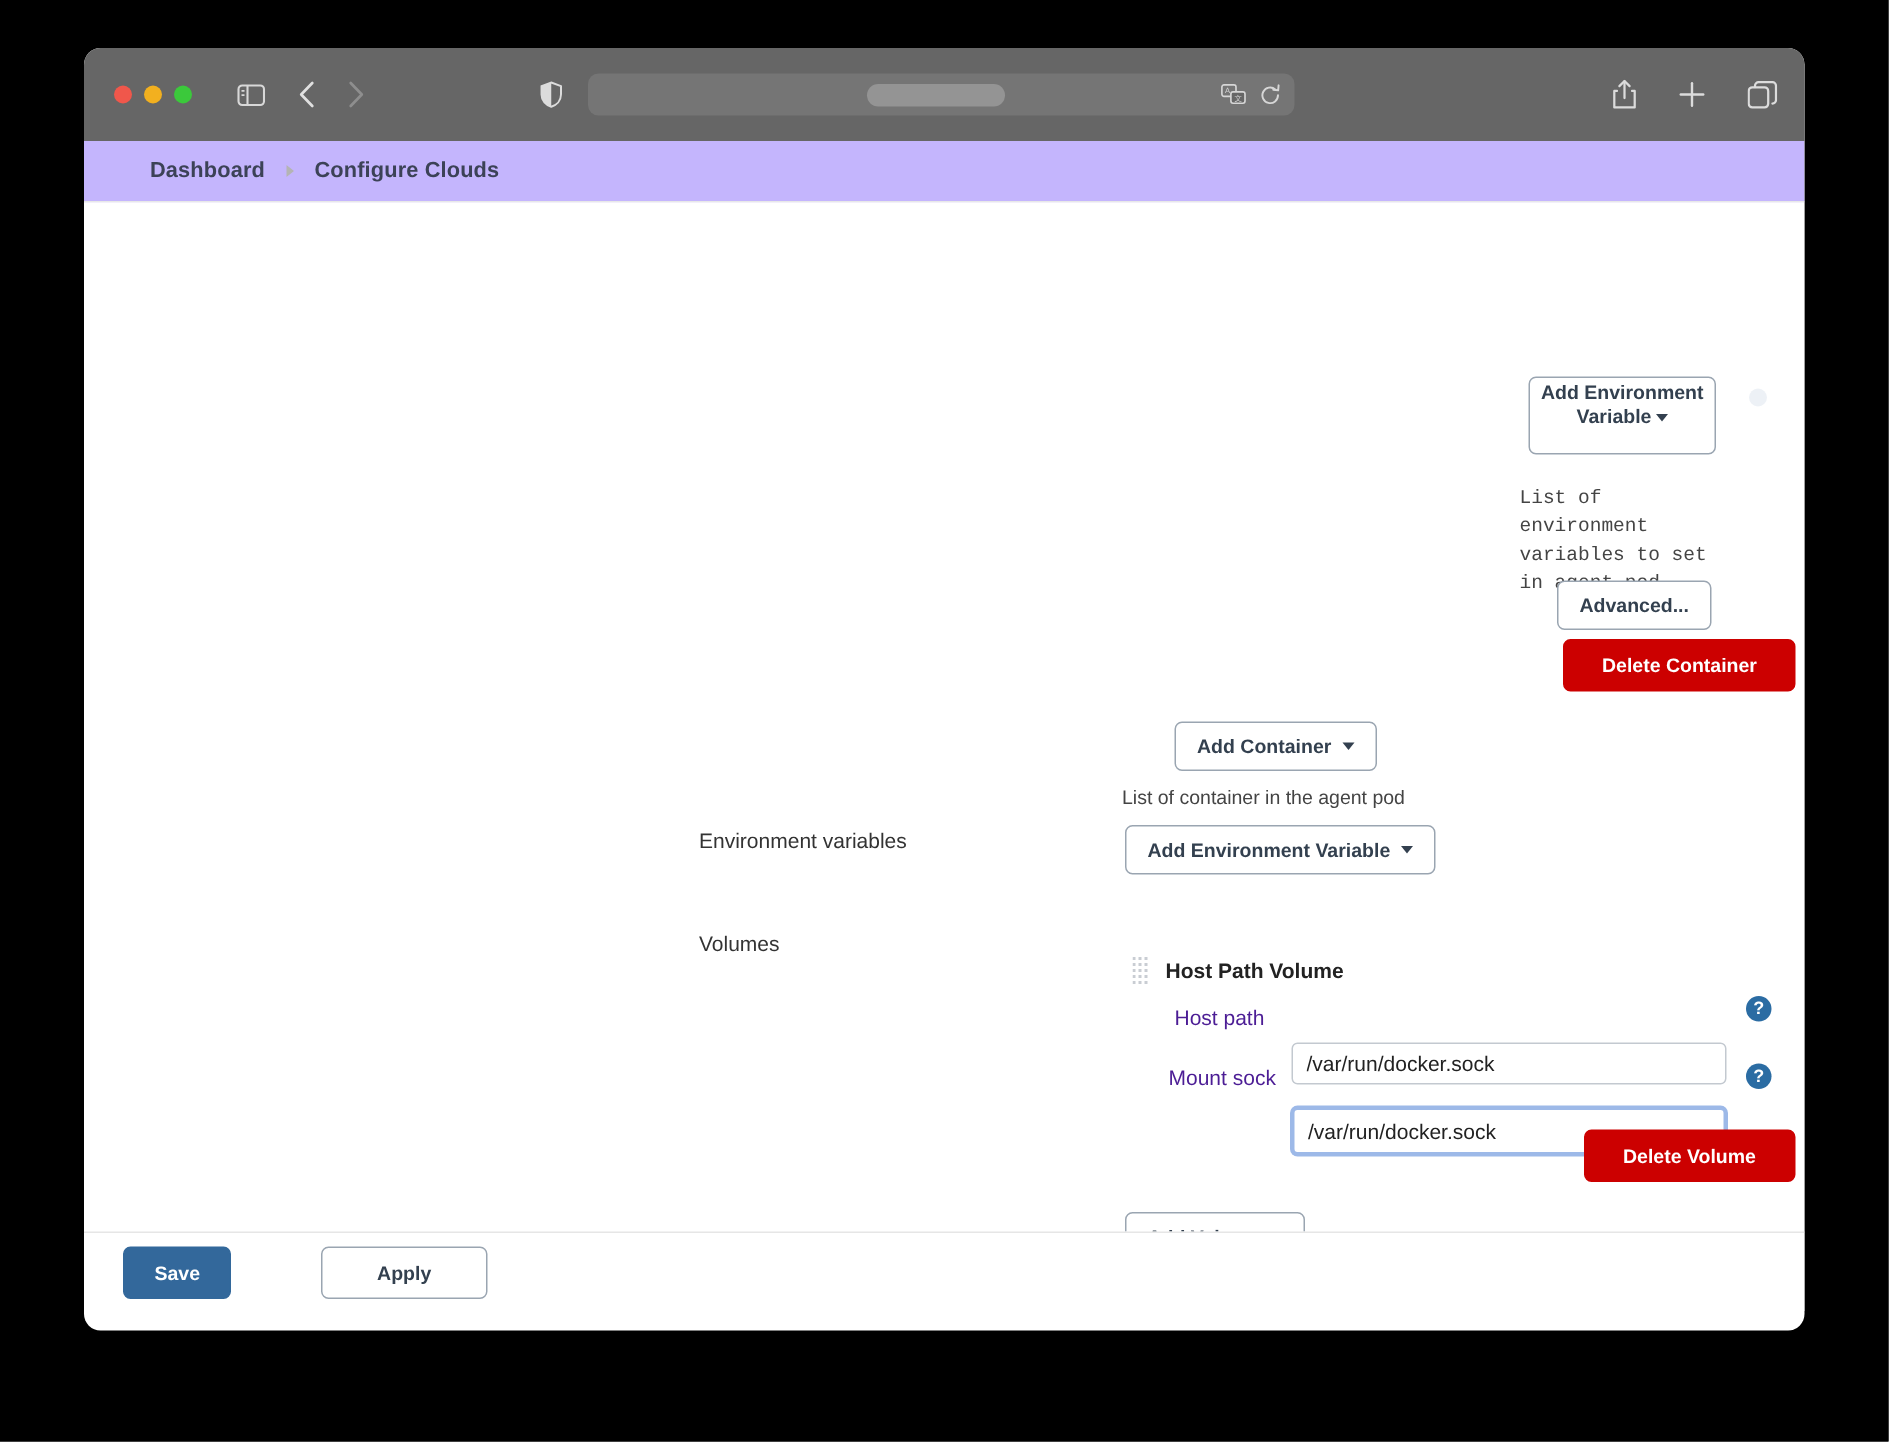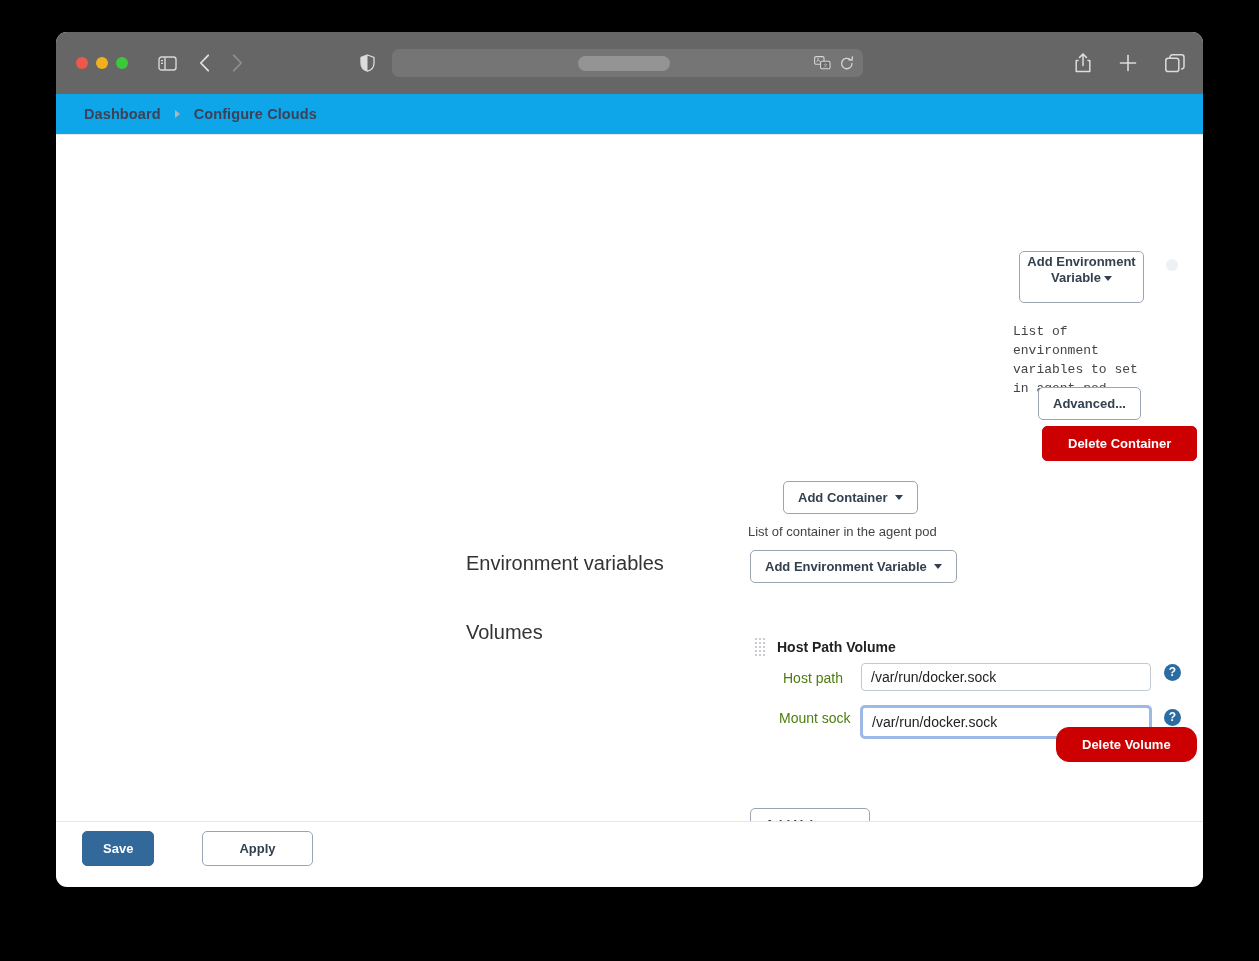--- a/index.html
+++ b/index.html
@@ -89,25 +89,25 @@
     position: absolute;
     right: 18px;
     display: flex;
     align-items: center;
     gap: 28px;
   }
 
   
   .breadcrumb-bar {
     height: 41px;
-    background: #0ea5e9;
+    background: #c4b5fd;
     border-bottom: 1px solid #e8e8e8;
     display: flex;
     align-items: center;
-    padding-left: 28px;
+    padding-left: 44px;
     gap: 12px;
   }
   .crumb {
     font-size: 14.5px;
     font-weight: bold;
     color: #3c4257;
     letter-spacing: .1px;
   }
   .crumb-sep {
     width: 0; height: 0;
@@ -120,21 +120,21 @@
   
   .page {
     position: relative;
     height: 739px;
     background: #ffffff;
     overflow: hidden;
   }
 
   .field-label {
     position: absolute;
-    font-size: 20px;
+    font-size: 14px;
     color: #333333;
     white-space: nowrap;
     text-align: right;
   }
 
   .help-icon {
     position: absolute;
     width: 17px;
     height: 17px;
     border-radius: 50%;
@@ -234,55 +234,57 @@
     left: 721px;
     top: 504px;
     font-size: 14px;
     font-weight: bold;
     color: #222222;
   }
 
   .sub-label {
     position: absolute;
     font-size: 14px;
-    color: #4d7c0f;
+    color: #4c1d95;
     text-align: right;
     white-space: nowrap;
   }
 
   .text-input {
     position: absolute;
     height: 28px;
     background: #ffffff;
     border: 1px solid #c3c9d0;
     border-radius: 4px;
     padding: 0 9px;
     font-family: "Liberation Sans", sans-serif;
     font-size: 14px;
     color: #222222;
     outline: none;
+    margin-top: 32px;
   }
   .text-input.focused {
     border: 2px solid #9db9e8;
     box-shadow: 0 0 0 1px #9db9e8;
     height: 32px;
   }
 
   
   .footer-bar {
     position: absolute;
     left: 0;
     bottom: 0;
     width: 100%;
     height: 53px;
     background: #ffffff;
     border-top: 1px solid #e6e6e6;
     display: flex;
     align-items: center;
     padding-left: 26px;
+    gap: 12px;
   }
 
   .ghost-help {
     position: absolute;
     left: 1110px;
     top: 124px;
     width: 12px;
     height: 12px;
     border-radius: 50%;
     background: #dfe6ef;
@@ -415,21 +417,21 @@
     <div class="volume-title">Host Path Volume</div>
 
     <div class="sub-label" style="left:727px; top:535px;">Host path</div>
     <input class="text-input" style="left: 805px; top: 528px; width: 290px;" value="/var/run/docker.sock">
     <div class="help-icon" style="left:1108px; top:529px;">?</div>
 
     <div class="sub-label" style="left:723px; top:575px;">Mount sock</div>
     <input class="text-input focused" style="left: 805px; top: 571px; width: 290px;" value="/var/run/docker.sock">
     <div class="help-icon" style="left:1108px; top:574px;">?</div>
 
-    <button class="btn btn-danger" style="position:absolute; left:1000px; top:592px;border-radius:13px;">
+    <button class="btn btn-danger" style="position:absolute; left:1000px; top:618px;">
       <span>Delete Volume</span>
     </button>
 
     <button class="btn btn-outline" style="position:absolute; left:694px; top:673px;">
       <span>Add Volume</span>
       <span class="caret"></span>
     </button>
     <div class="hint" style="left:690px; top:716px;">List of volumes to mount in agent pod</div>
 
     <div class="footer-bar">

